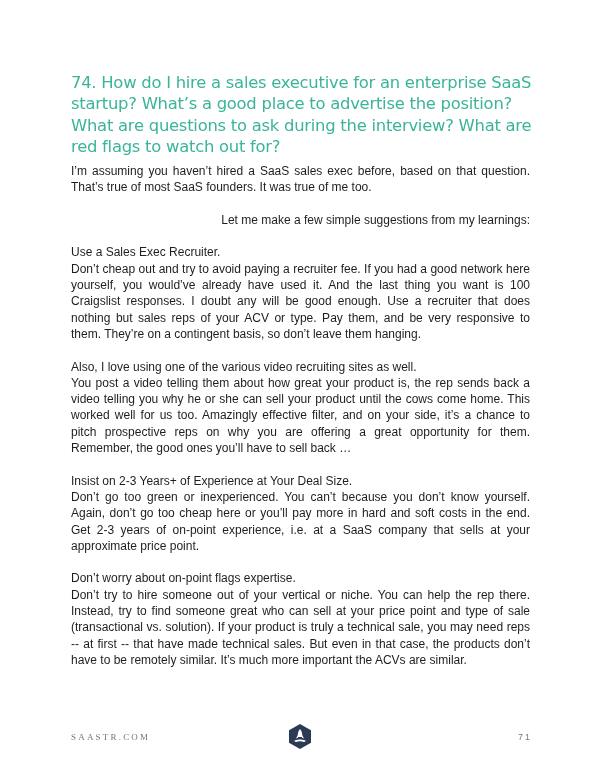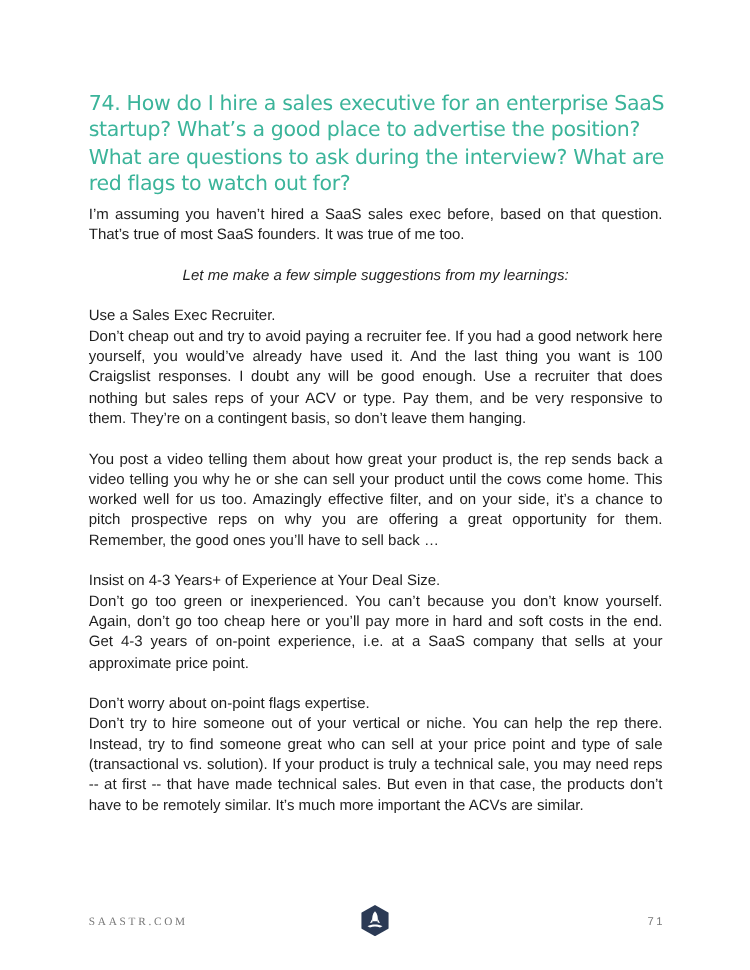--- a/index.html
+++ b/index.html
@@ -10,21 +10,21 @@
       font-family: "DejaVu Sans", sans-serif; font-weight: normal;
       color: #3bb49a; font-size: 16.4px; line-height: 21.3px; letter-spacing: -0.25px;
       margin: 0;
     }
     .content {
       position: absolute; left: 71px; top: 163px; width: 459px;
       font-family: "Liberation Sans", sans-serif; font-size: 12px; line-height: 16.3px;
       color: #1e1e1e;
     }
     .content p { margin: 0 0 16.3px 0; text-align: justify; }
-    .content p.left { text-align: center; font-style: italic; }
+    .content p.left { text-align: right; }
     .content .h { font-weight: normal; display: block; text-align: left; }
     .footer-left {
       position: absolute; left: 71px; top: 732px;
       font-family: Liberation Serif, serif; font-size: 9px; letter-spacing: 2.2px; color: #777;
     }
     .footer-right {
       position: absolute; left: 518px; top: 732px;
       font-family: "Liberation Sans", sans-serif; font-size: 9px; letter-spacing: 2px; color: #777; text-align: center;
     }
     .logo { position: absolute; left: 289px; top: 724px; width: 22px; height: 25px; }
@@ -37,25 +37,26 @@
 
   <div class="content">
     <p>I’m assuming you haven’t hired a SaaS sales exec before, based on that question. That’s true of most SaaS founders. It was true of me too.</p>
     <p class="left">Let me make a few simple suggestions from my learnings:</p>
 
     <p>
       <span class="h">Use a Sales Exec Recruiter.</span>
       <span>Don’t cheap out and try to avoid paying a recruiter fee. If you had a good network here yourself, you would’ve already have used it. And the last thing you want is 100 Craigslist responses. I doubt any will be good enough. Use a recruiter that does nothing but sales reps of your ACV or type. Pay them, and be very responsive to them. They’re on a contingent basis, so don’t leave them hanging.</span>
     </p>
     <p>
+      <span class="h">Also, I love using one of the various video recruiting sites as well.</span>
       <span>You post a video telling them about how great your product is, the rep sends back a video telling you why he or she can sell your product until the cows come home. This worked well for us too. Amazingly effective filter, and on your side, it’s a chance to pitch prospective reps on why you are offering a great opportunity for them. Remember, the good ones you’ll have to sell back …</span>
     </p>
     <p>
-      <span class="h">Insist on 4-3 Years+ of Experience at Your Deal Size.</span>
-      <span>Don’t go too green or inexperienced. You can’t because you don’t know yourself. Again, don’t go too cheap here or you’ll pay more in hard and soft costs in the end. Get 4-3 years of on-point experience, i.e. at a SaaS company that sells at your approximate price point.</span>
+      <span class="h">Insist on 2-3 Years+ of Experience at Your Deal Size.</span>
+      <span>Don’t go too green or inexperienced. You can’t because you don’t know yourself. Again, don’t go too cheap here or you’ll pay more in hard and soft costs in the end. Get 2-3 years of on-point experience, i.e. at a SaaS company that sells at your approximate price point.</span>
     </p>
     <p>
       <span class="h">Don’t worry about on-point flags expertise.</span>
       <span>Don’t try to hire someone out of your vertical or niche. You can help the rep there. Instead, try to find someone great who can sell at your price point and type of sale (transactional vs. solution). If your product is truly a technical sale, you may need reps -- at first -- that have made technical sales. But even in that case, the products don’t have to be remotely similar. It’s much more important the ACVs are similar.</span>
     </p>
   </div>
 
   <div class="footer-left">SAASTR.COM</div>
 
   <svg class="logo" viewBox="0 0 22 25">

